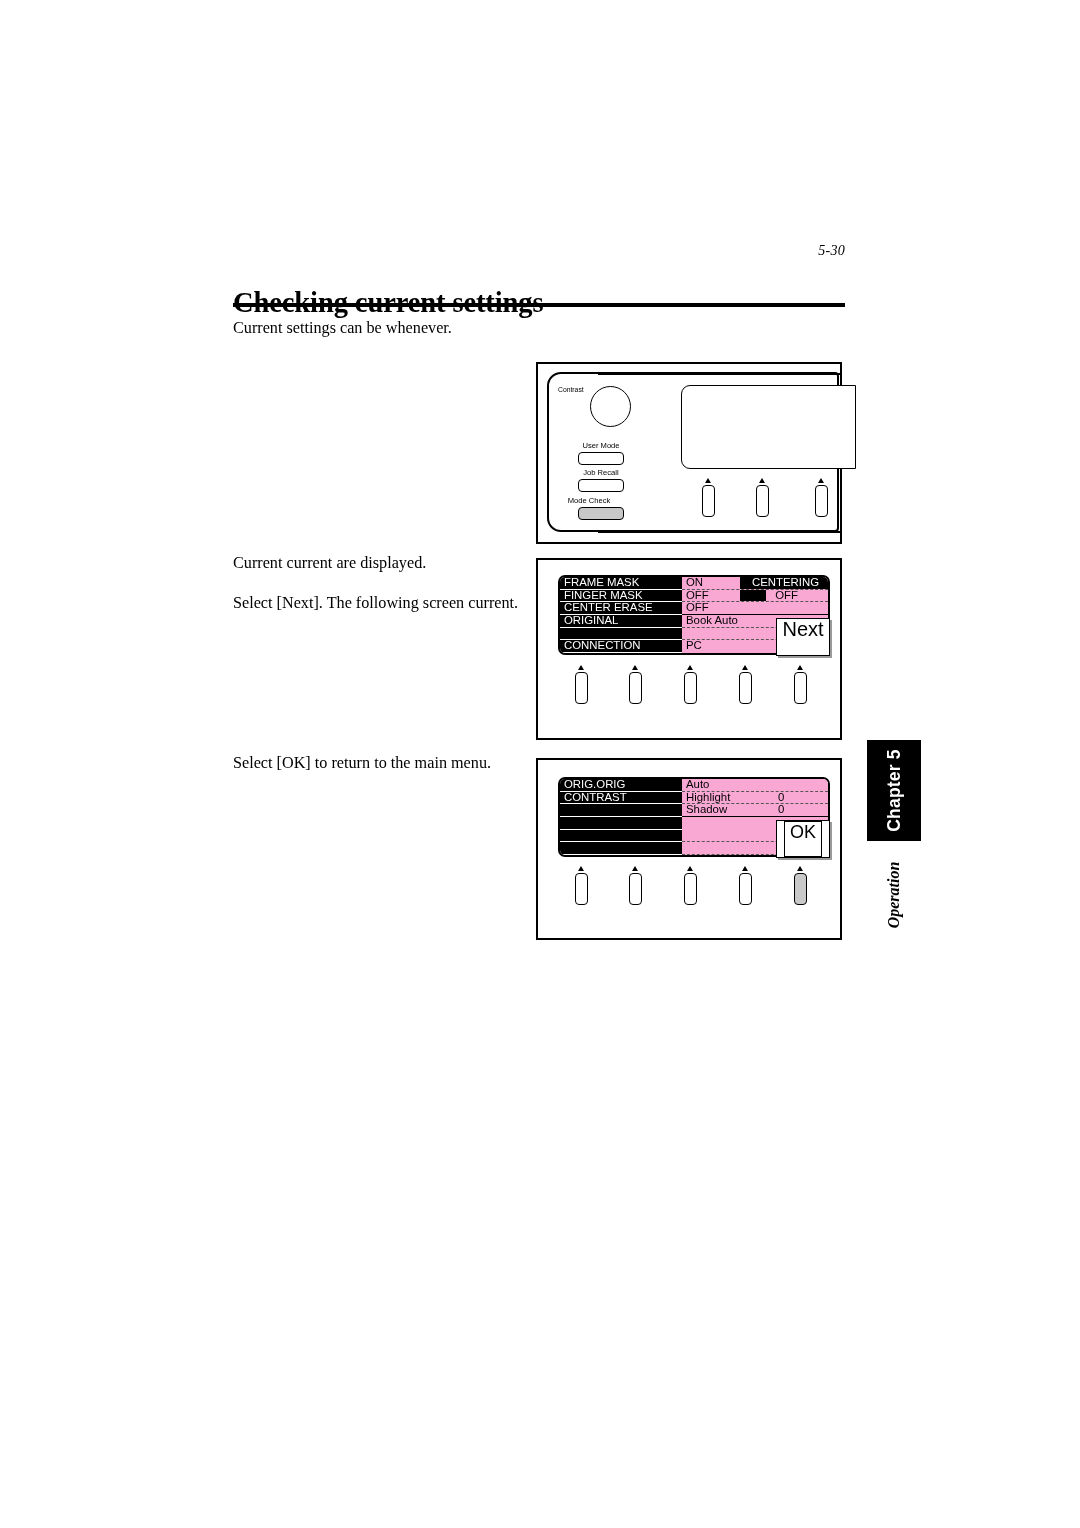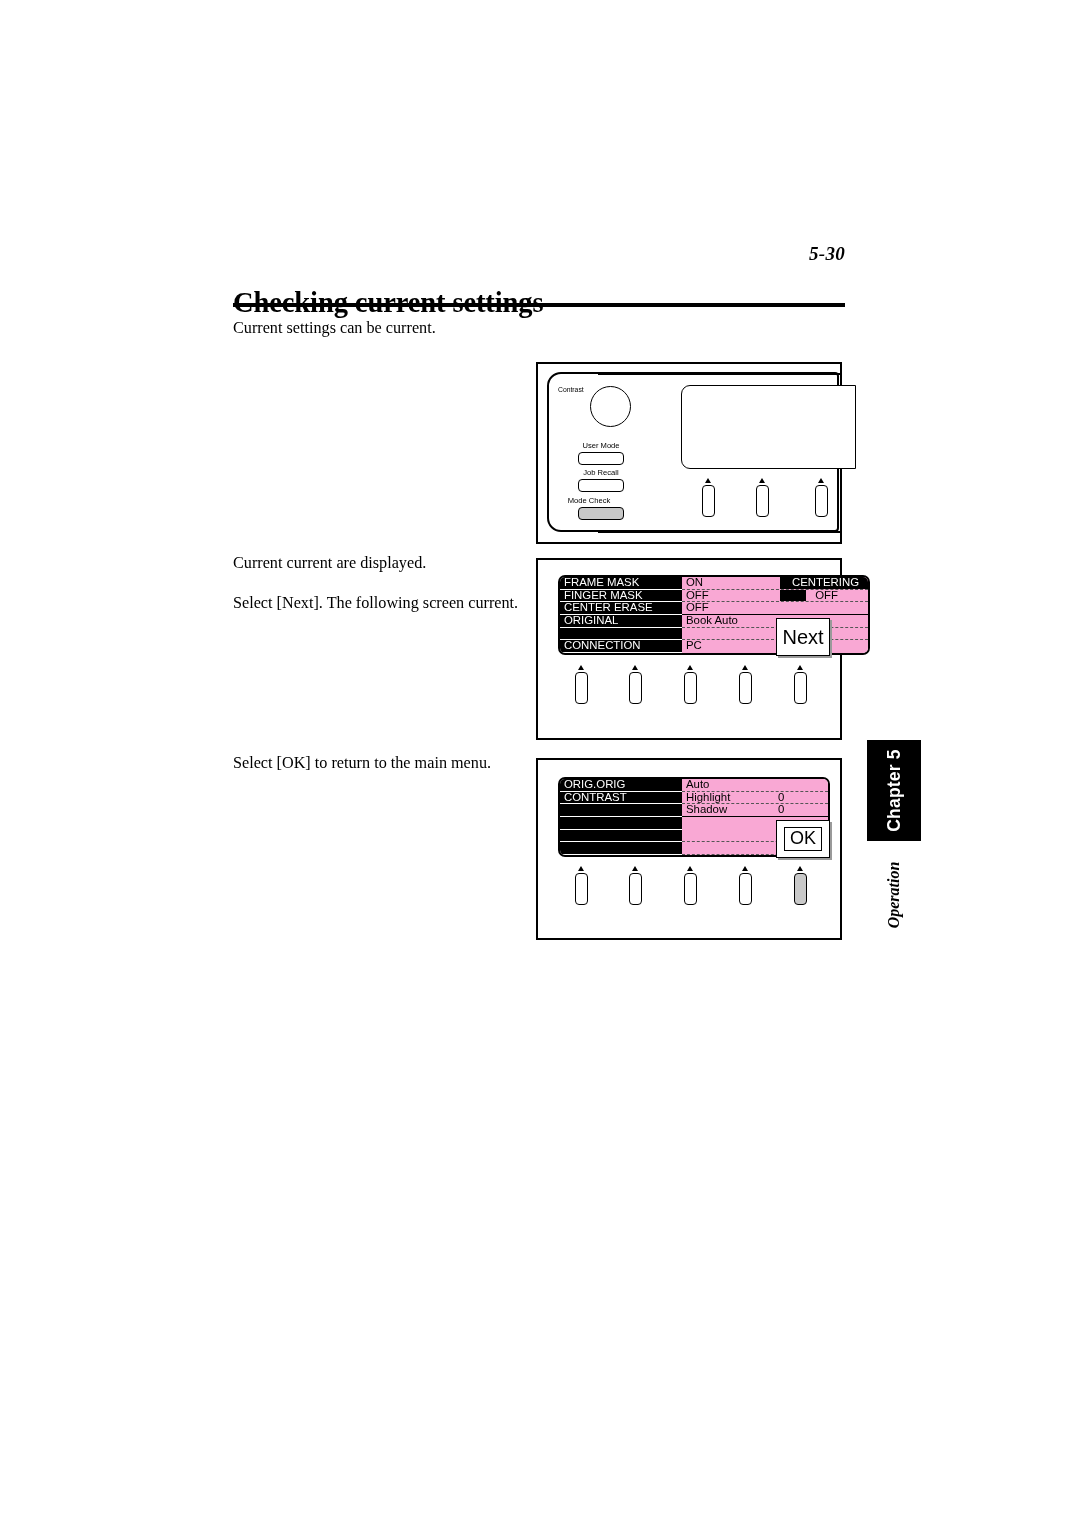--- a/index.html
+++ b/index.html
@@ -25,22 +25,22 @@
 
   
   .page-number {
     position: absolute;
     left: 700px;
     top: 243px;
     width: 145px;
     text-align: right;
     font-family: "Liberation Serif", serif;
     font-style: italic;
-    font-weight: bold;
-    font-size: 19px;
+    font-weight: normal;
+    font-size: 14px;
     letter-spacing: 0.3px;
   }
 
   .page-title {
     position: absolute;
     left: 233px;
     top: 268px;
     width: 612px;
     font-family: "Liberation Serif", serif;
     font-weight: bold;
@@ -177,21 +177,21 @@
 
   
   .lcd {
     position: absolute;
     border: 2px solid #000;
     border-radius: 7px;
     background: #fff;
     box-sizing: border-box;
     overflow: hidden;
   }
-  #lcd1 { left: 558px; top: 575px; width: 312px; height: 80px; }
+  #lcd1 { left: 558px; top: 575px; width: 272px; height: 80px; }
   #lcd2 { left: 558px; top: 777px; width: 272px; height: 80px; }
 
   .lcd-rows {
     position: absolute;
     left: 0; top: 0; right: 0; bottom: 0;
     display: flex;
     flex-direction: column;
   }
   .lcd-row {
     flex: 1 1 0;
@@ -245,21 +245,20 @@
     color: #000;
   }
 
   
   .lcd-btn-outer {
     position: absolute;
     background: #fff;
     border: 1.6px solid #000;
     box-sizing: border-box;
     display: flex;
-    align-items: center;
     justify-content: center;
   }
   .lcd-btn-outer.shadowed { box-shadow: 2px 2px 0 #9a9a9a; }
   .btn-next-text {
     font-family: "Liberation Sans", sans-serif;
     font-size: 20px;
     color: #000;
     line-height: 1;
   }
   .btn-ok-box {
@@ -317,21 +316,21 @@
 </style>
 </head>
 <body>
 
 <div class="page">
 
   <div class="page-number">5-30</div>
   <h1 class="page-title">Checking current settings</h1>
   <div class="title-rule"></div>
 
-  <div class="para p-intro">Current settings can be current.</div>
+  <div class="para p-intro">Current settings can be whenever.</div>
   <div class="para p-disp">Current current are displayed.</div>
   <div class="para p-next">Select [Next]. The following screen current.</div>
   <div class="para p-ok">Select [OK] to return to the main menu.</div>
 
   <div class="figure" id="fig-panel">
     <div class="panel-body"></div>
     <div class="panel-topline"></div>
     <div class="panel-botline"></div>
   </div>
 

